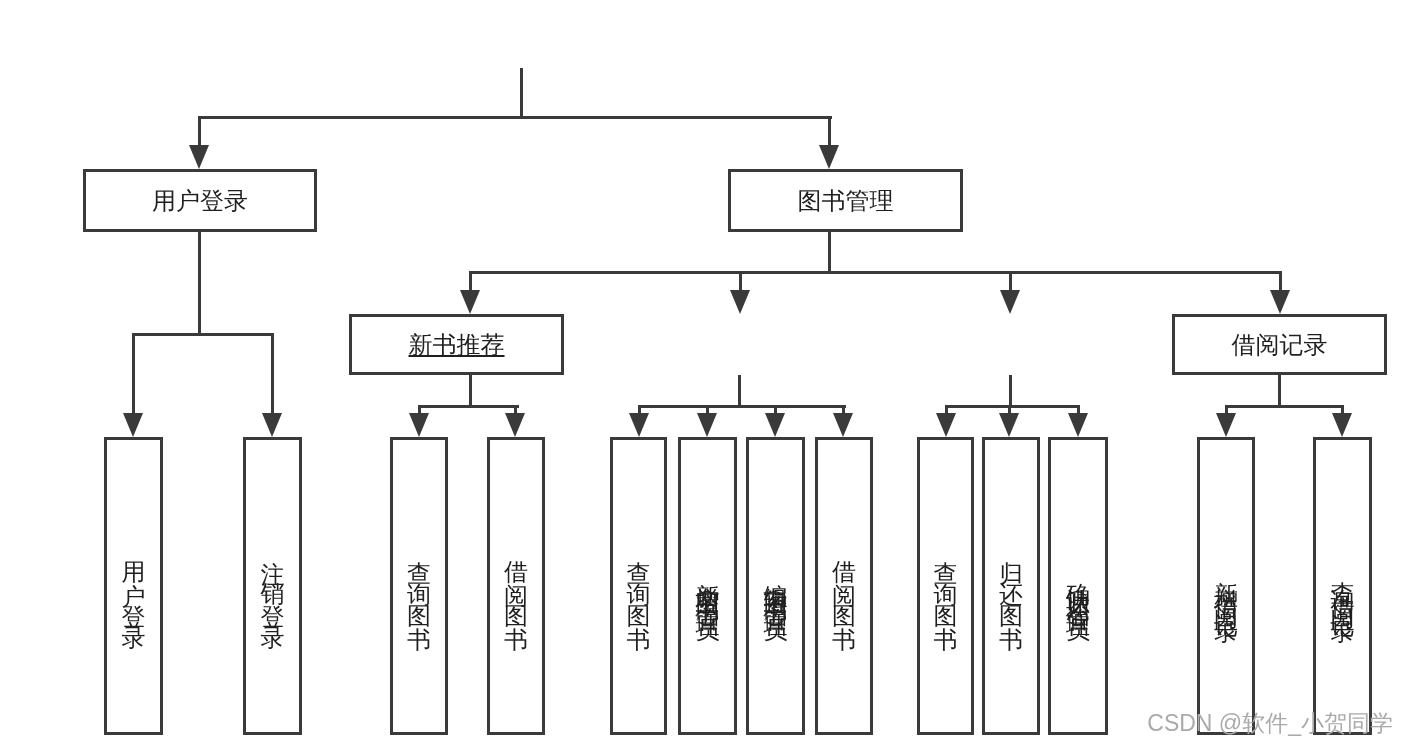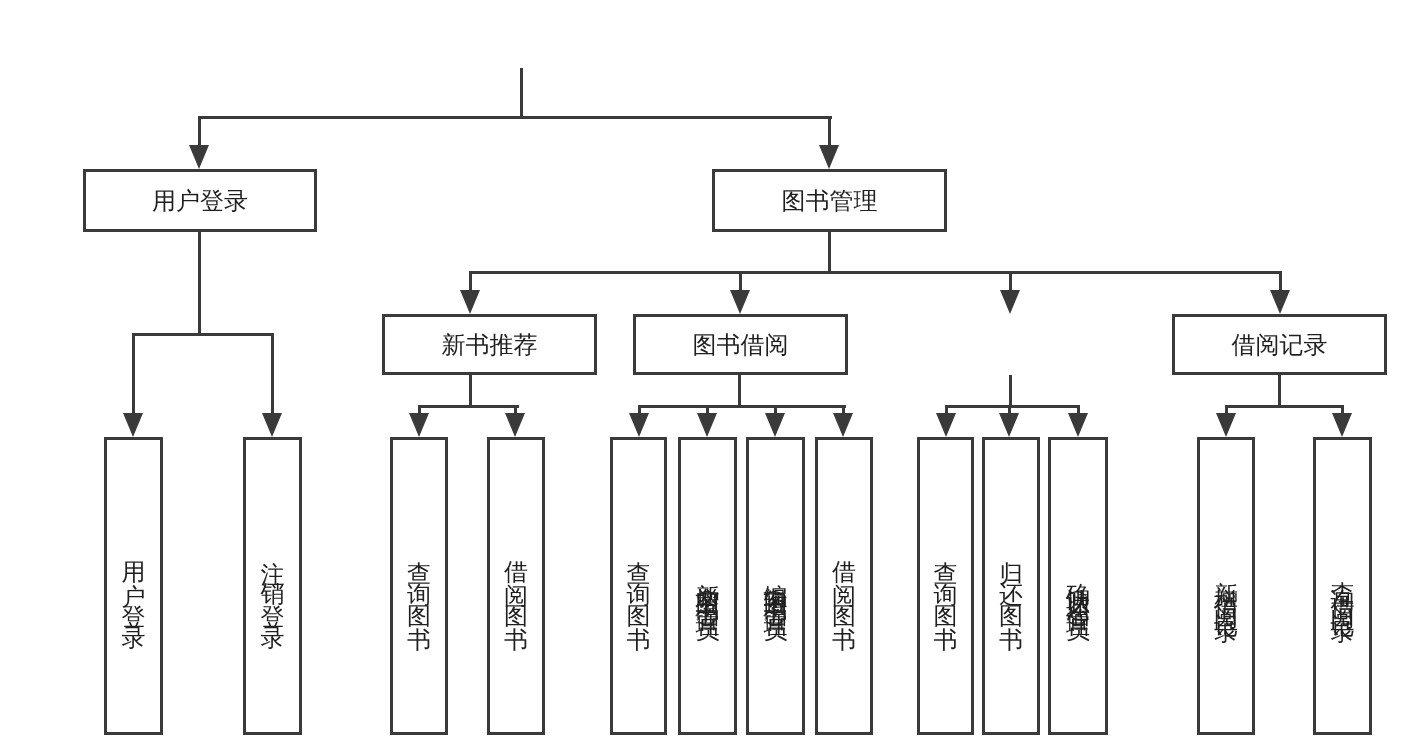--- a/index.html
+++ b/index.html
@@ -60,42 +60,41 @@
 
 
   <div class="ln" style="left:520px;top:68px;width:3px;height:49px;"></div>
   <div class="ln" style="left:198px;top:116px;width:634px;height:3px;"></div>
   <div class="ln" style="left:198px;top:116px;width:3px;height:30px;"></div>
   <div class="ln" style="left:828px;top:116px;width:3px;height:30px;"></div>
   <div class="arw" style="left:189px;top:145px;"></div>
   <div class="arw" style="left:819px;top:145px;"></div>
 
   <div class="hbox" style="left:83px;top:169px;width:234px;height:63px;">用户登录</div>
-  <div class="hbox" style="left:712px;top:169px;width:235px;height:63px;">图书管理</div>
+  <div class="hbox" style="left:728px;top:169px;width:235px;height:63px;">图书管理</div>
 
   <div class="ln" style="left:198px;top:232px;width:3px;height:103px;"></div>
   <div class="ln" style="left:132px;top:333px;width:142px;height:3px;"></div>
   <div class="ln" style="left:132px;top:333px;width:3px;height:81px;"></div>
   <div class="ln" style="left:271px;top:333px;width:3px;height:81px;"></div>
   <div class="arw" style="left:123px;top:413px;"></div>
   <div class="arw" style="left:262px;top:413px;"></div>
 
   <div class="ln" style="left:828px;top:232px;width:3px;height:41px;"></div>
   <div class="ln" style="left:469px;top:271px;width:813px;height:3px;"></div>
   <div class="ln" style="left:469px;top:271px;width:3px;height:20px;"></div>
   <div class="ln" style="left:739px;top:271px;width:3px;height:20px;"></div>
   <div class="ln" style="left:1009px;top:271px;width:3px;height:20px;"></div>
   <div class="ln" style="left:1279px;top:271px;width:3px;height:20px;"></div>
   <div class="arw" style="left:460px;top:290px;"></div>
   <div class="arw" style="left:730px;top:290px;"></div>
   <div class="arw" style="left:1000px;top:290px;"></div>
   <div class="arw" style="left:1270px;top:290px;"></div>
 
-  <div class="hbox" style="left:382px;top:314px;width:215px;height:61px;">新书推荐</div>
-  <div class="hbox" style="left:633px;top:314px;width:215px;height:61px;">图书借阅</div>
+  <div class="hbox" style="left:349px;top:314px;width:215px;height:61px;text-decoration:underline;">新书推荐</div>
   <div class="hbox" style="left:1172px;top:314px;width:215px;height:61px;">借阅记录</div>
 
   <div class="ln" style="left:469px;top:375px;width:3px;height:32px;"></div>
   <div class="ln" style="left:418px;top:405px;width:101px;height:3px;"></div>
   <div class="ln" style="left:418px;top:405px;width:3px;height:10px;"></div>
   <div class="ln" style="left:514px;top:405px;width:3px;height:10px;"></div>
   <div class="arw" style="left:409px;top:413px;"></div>
   <div class="arw" style="left:505px;top:413px;"></div>
 
   <div class="ln" style="left:738px;top:375px;width:3px;height:32px;"></div>
@@ -136,14 +135,15 @@
   <div class="vbox sp5" style="left:746px;width:59px;">编辑图书（管理员）</div>
   <div class="vbox" style="left:815px;width:58px;">借阅图书</div>
 
   <div class="vbox" style="left:917px;width:57px;">查询图书</div>
   <div class="vbox" style="left:982px;width:58px;">归还图书</div>
   <div class="vbox sp5" style="left:1048px;width:60px;">确认归还（管理员）</div>
 
   <div class="vbox sp8" style="left:1197px;width:58px;">新增借阅记录</div>
   <div class="vbox sp8" style="left:1313px;width:59px;">查询借阅记录</div>
 
+  <div class="watermark">CSDN @软件_小贺同学</div>
 
 </div>
 
 </body></html>

